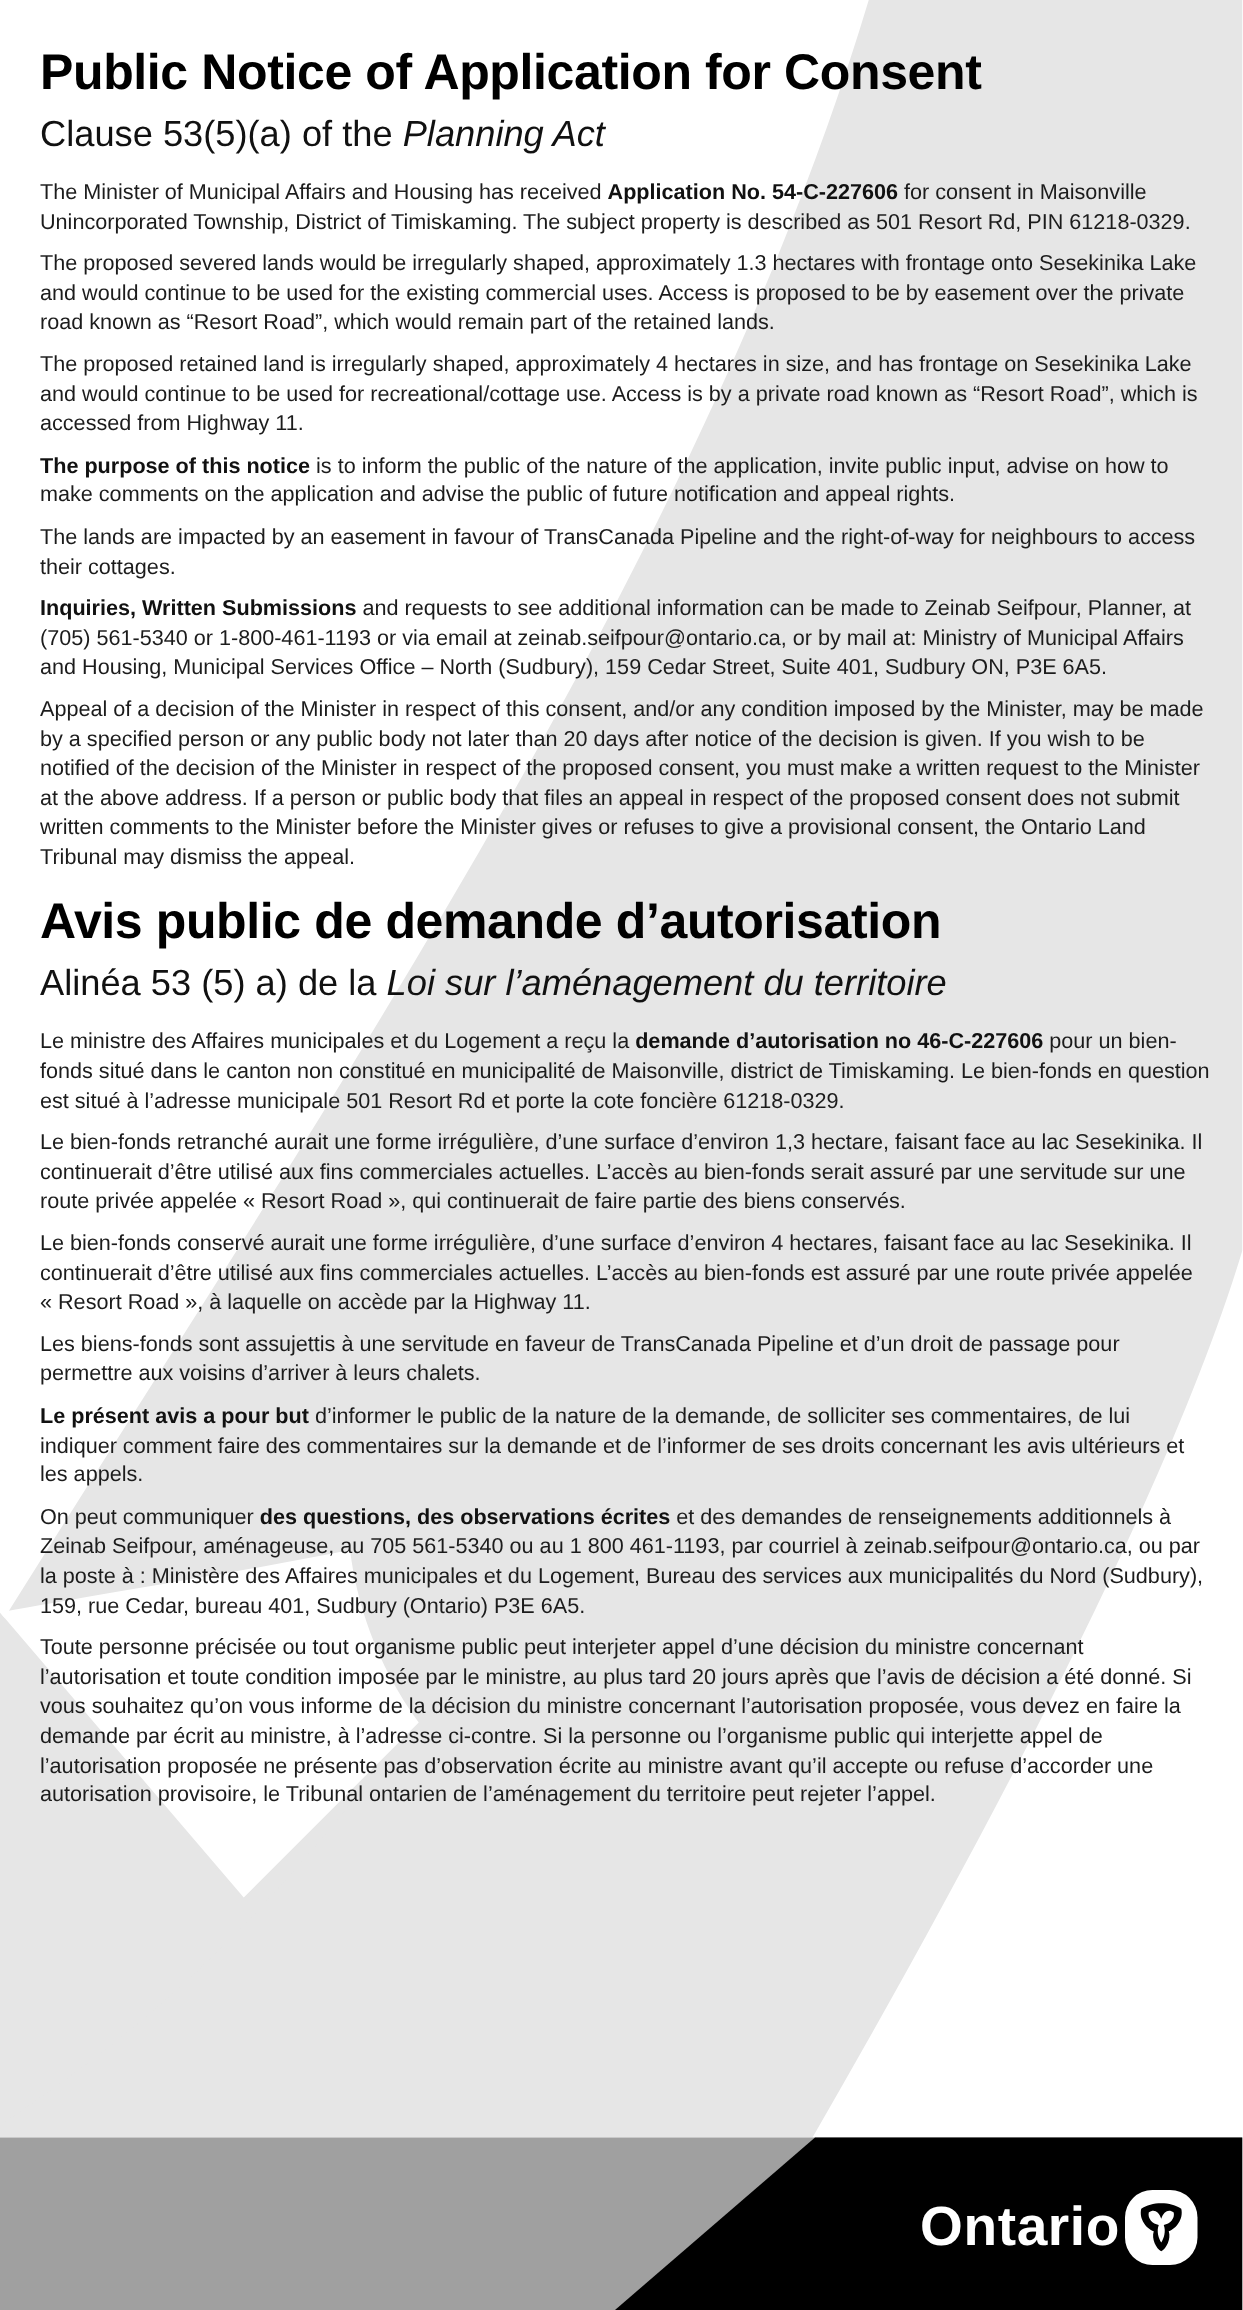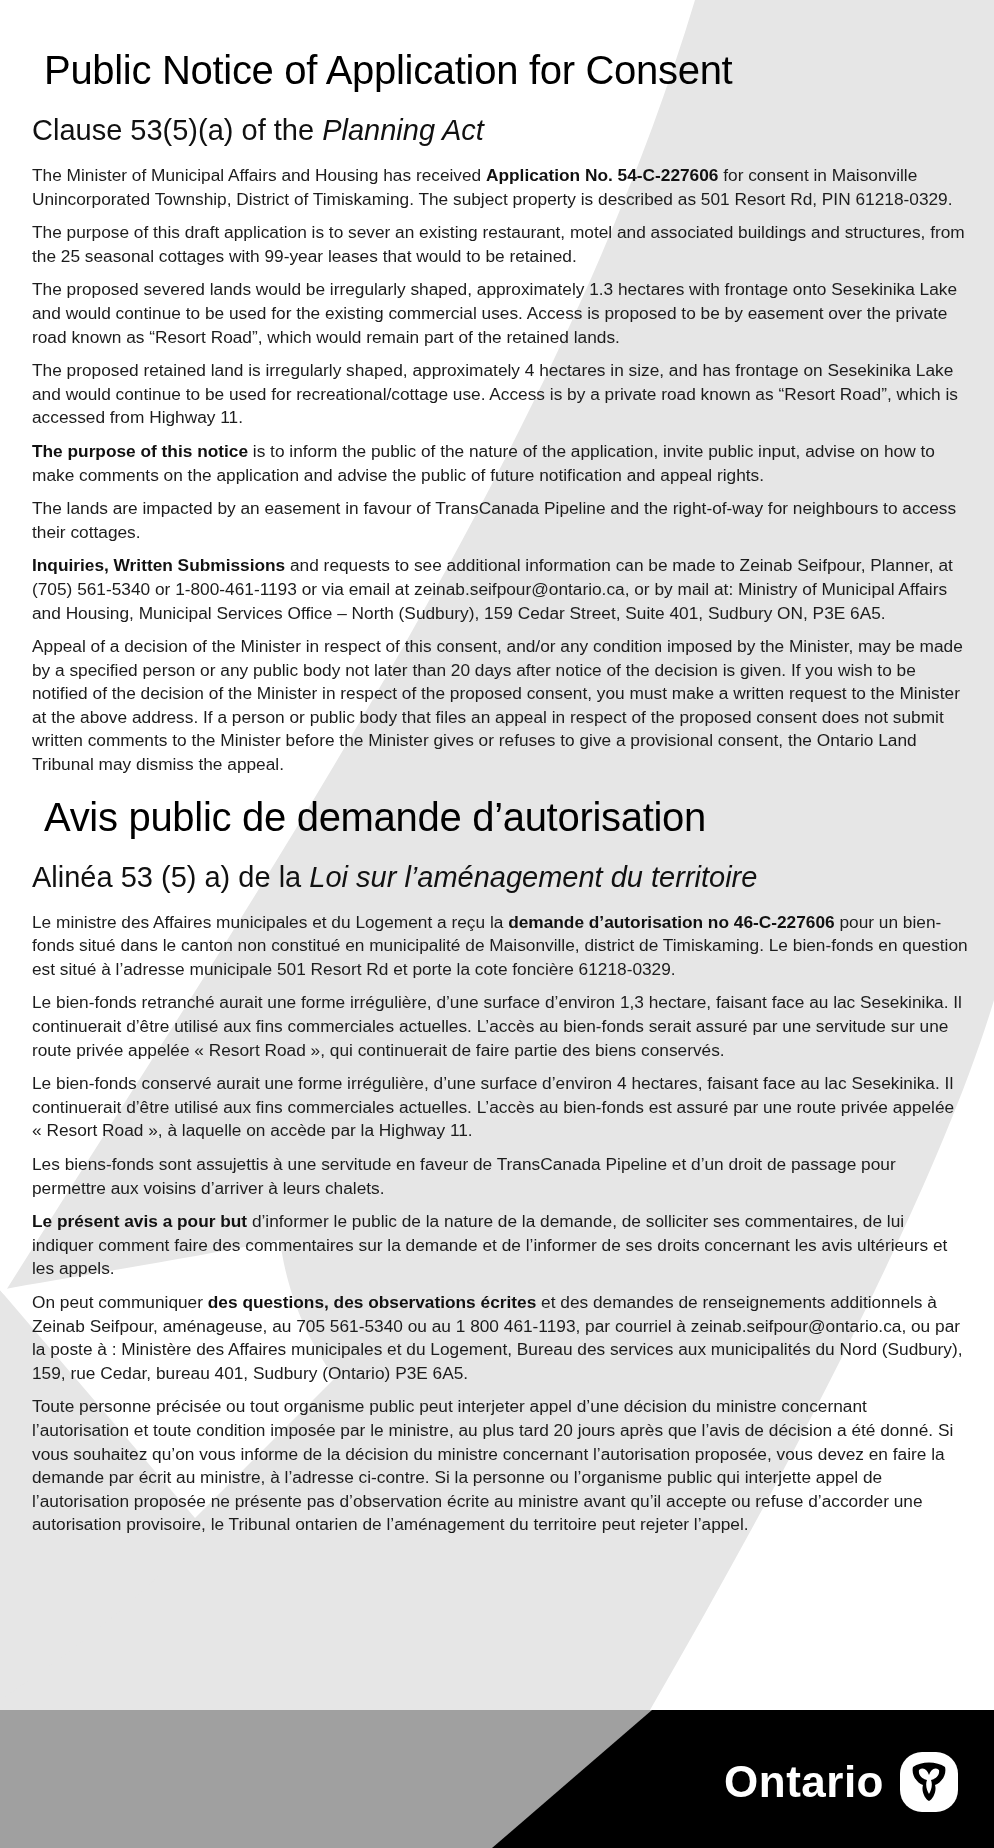--- a/index.html
+++ b/index.html
@@ -4,35 +4,35 @@
 <style>
   html, body { margin: 0; padding: 0; }
   body {
     width: 994px; height: 1848px; position: relative; overflow: hidden;
     background: #ffffff; color: #1a1a1a;
     font-family: "Liberation Sans", "DejaVu Sans", sans-serif;
   }
   .bg { position: absolute; left: 0; top: 0; width: 994px; height: 1848px; z-index: 0; }
   .content { position: absolute; left: 32px; top: 30px; width: 936px; z-index: 1; }
   h1 {
-    font-size: 40px; font-weight: normal; margin: 12px; line-height: 56px;
+    font-size: 40px; font-weight: bold; margin: 0; line-height: 56px;
     letter-spacing: -0.3px; color: #000;
   }
   h2 {
     font-size: 29px; font-weight: normal; margin: 2px 0 14px 0; line-height: 40px; color: #111;
   }
   h2 em { }
   p {
     font-size: 17.3px; line-height: 23.6px; margin: 0 0 10px 0; color: #1c1c1c;
   }
   p b { font-weight: bold; color: #111; }
   .fr-title { margin-top: 12px; }
   .footer-logo {
     position: absolute; right: 36px; top: 1752px; z-index: 2;
-    display: flex; align-items: center; gap: 16px; justify-content: space-between;
+    display: flex; align-items: center; gap: 4px; justify-content: space-between;
   }
   .logo-text { color: #fff; font-size: 44px; font-weight: bold; letter-spacing: 0.5px; }
   .logo-mark {
     width: 58px; height: 60px; background: #fff; border-radius: 22px;
     display: flex; align-items: center; justify-content: center;
   }
 </style>
 </head>
 <body>
 
@@ -52,21 +52,20 @@
   <polygon points="0,1305 190,1515 330,1380 260,1240 0,1300" fill="#ffffff" opacity="0"></polygon>
   <path d="M0,1290 L195,1518 L335,1378 C300,1330 285,1280 280,1240 C180,1260 80,1275 0,1290 Z" fill="#ffffff"></path>
 </svg>
 
 <div class="content">
   <section>
     <h1>Public Notice of Application for Consent</h1>
     <h2><span>Clause 53(5)(a) of the </span><em>Planning Act</em></h2>
 
     <p><span>The Minister of Municipal Affairs and Housing has received </span><b>Application No. 54-C-227606</b><span> for consent in Maisonville Unincorporated Township, District of Timiskaming. The subject property is described as 501 Resort Rd, PIN 61218-0329.</span></p>
-    <p>The purpose of this draft application is to sever an existing restaurant, motel and associated buildings and structures, from the 25 seasonal cottages with 99-year leases that would to be retained.</p>
     <p>The proposed severed lands would be irregularly shaped, approximately 1.3 hectares with frontage onto Sesekinika Lake and would continue to be used for the existing commercial uses. Access is proposed to be by easement over the private road known as “Resort Road”, which would remain part of the retained lands.</p>
     <p>The proposed retained land is irregularly shaped, approximately 4 hectares in size, and has frontage on Sesekinika Lake and would continue to be used for recreational/cottage use. Access is by a private road known as “Resort Road”, which is accessed from Highway 11.</p>
     <p><b>The purpose of this notice</b><span> is to inform the public of the nature of the application, invite public input, advise on how to make comments on the application and advise the public of future notification and appeal rights.</span></p>
     <p>The lands are impacted by an easement in favour of TransCanada Pipeline and the right-of-way for neighbours to access their cottages.</p>
     <p><b>Inquiries, Written Submissions</b><span> and requests to see additional information can be made to Zeinab Seifpour, Planner, at (705) 561-5340 or 1-800-461-1193 or via email at zeinab.seifpour@ontario.ca, or by mail at: Ministry of Municipal Affairs and Housing, Municipal Services Office – North (Sudbury), 159 Cedar Street, Suite 401, Sudbury ON, P3E 6A5.</span></p>
     <p>Appeal of a decision of the Minister in respect of this consent, and/or any condition imposed by the Minister, may be made by a specified person or any public body not later than 20 days after notice of the decision is given. If you wish to be notified of the decision of the Minister in respect of the proposed consent, you must make a written request to the Minister at the above address. If a person or public body that files an appeal in respect of the proposed consent does not submit written comments to the Minister before the Minister gives or refuses to give a provisional consent, the Ontario Land Tribunal may dismiss the appeal.</p>
   </section>
 
   <section class="fr-title">
     <h1>Avis public de demande d’autorisation</h1>

